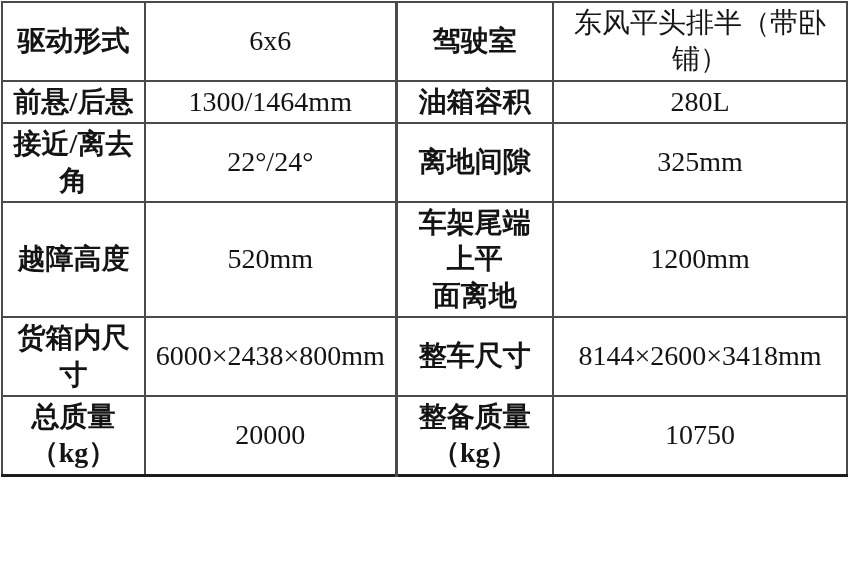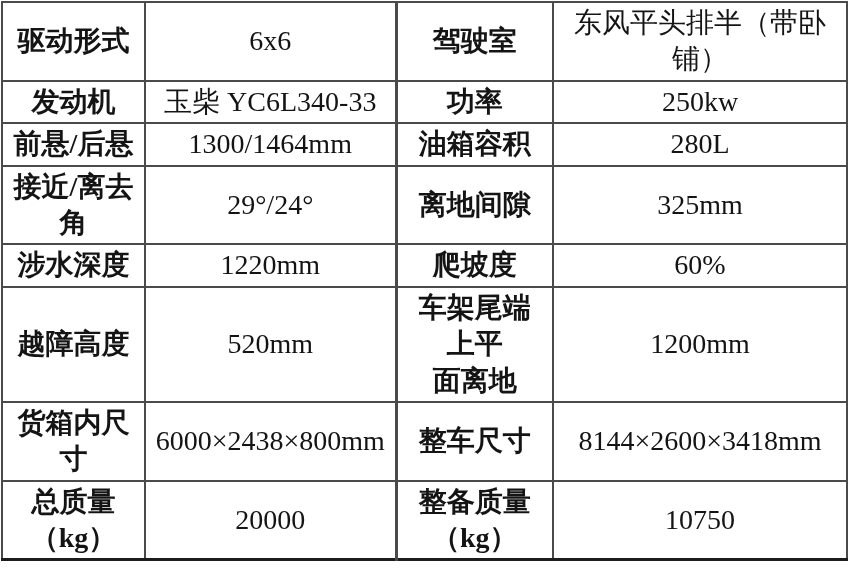--- a/index.html
+++ b/index.html
@@ -54,42 +54,30 @@
       <col class="c3">
   </colgroup>
   <tbody>
     <tr class="r">
       <td class="lab">驱动形式</td>
       <td class="val">6x6</td>
       <td class="lab">驾驶室</td>
       <td class="val">东风平头排半（带卧铺）</td>
     </tr>
     <tr class="r">
-      <td class="lab">发动机</td>
-      <td class="val">玉柴 YC6L340-33</td>
-      <td class="lab">功率</td>
-      <td class="val">250kw</td>
-    </tr>
-    <tr class="r">
       <td class="lab">前悬/后悬</td>
       <td class="val">1300/1464mm</td>
       <td class="lab">油箱容积</td>
       <td class="val">280L</td>
     </tr>
     <tr class="r">
       <td class="lab">接近/离去角</td>
-      <td class="val">29°/24°</td>
+      <td class="val">22°/24°</td>
       <td class="lab">离地间隙</td>
       <td class="val">325mm</td>
-    </tr>
-    <tr class="r">
-      <td class="lab">涉水深度</td>
-      <td class="val">1220mm</td>
-      <td class="lab">爬坡度</td>
-      <td class="val">60%</td>
     </tr>
     <tr class="r-tall">
       <td class="lab">越障高度</td>
       <td class="val">520mm</td>
       <td class="lab">车架尾端上平
 面离地</td>
       <td class="val">1200mm</td>
     </tr>
     <tr class="r-short">
       <td class="lab">货箱内尺寸</td>

